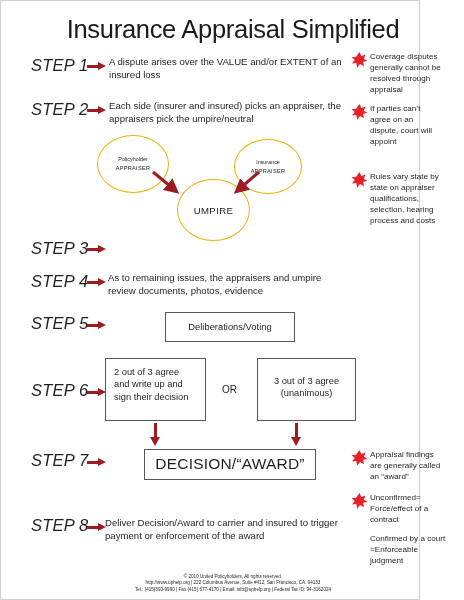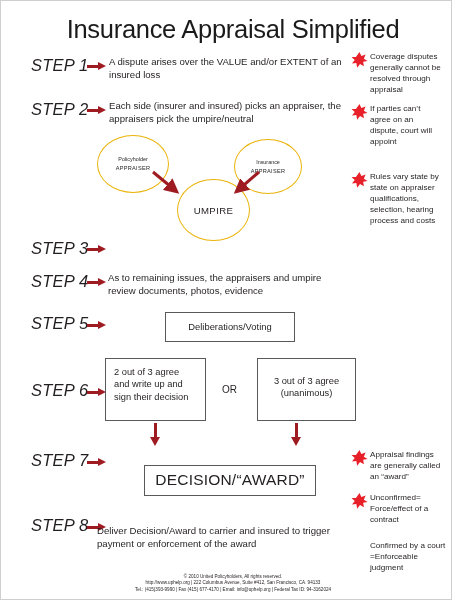--- a/index.html
+++ b/index.html
@@ -4,21 +4,21 @@
 <style>
   html,body{margin:0;padding:0;}
   body{
     width:464px;height:600px;
     background:#ffffff;
     font-family:"Liberation Sans", sans-serif;
     color:#231f20;
     overflow:hidden;
     position:relative;
   }
-  .page{position:relative;width:452px;height:600px;box-sizing:border-box;border:1px solid #cfcfcf;}
+  .page{position:relative;width:420px;height:600px;box-sizing:border-box;border:1px solid #cfcfcf;}
 
   
   .title{
     position:absolute;left:0;top:14px;width:464px;
     text-align:center;
     font-size:25.5px;
     font-weight:400;
     letter-spacing:-0.3px;
     color:#1a1a1a;
   }
@@ -98,21 +98,21 @@
   .note{position:absolute;width:92px;}
   .note .txt{
     position:absolute;left:19px;top:0;width:73px;
     font-size:8.1px;line-height:11.1px;color:#231f20;
   }
   .star{
     position:absolute;left:0;top:0;width:17px;height:18px;
   }
   .note-plain{
     position:absolute;width:78px;
-    font-size:8.1px;line-height:11.1px;color:#231f20;margin-top:7px;
+    font-size:8.1px;line-height:11.1px;color:#231f20;
   }
 
   
   .footer{
     position:absolute;left:0;bottom:6px;width:464px;text-align:center;
     font-size:4.6px;line-height:6.4px;color:#231f20;
   }
 </style>
 </head>
 <body>
@@ -212,30 +212,30 @@
   <div class="arrow-d" style="left:290px;top:422px;">
     <div class="bar"></div>
       <div class="head"></div>
   </div>
 
   <div class="step" style="left:30px;top:450px;">STEP 7</div>
   <div class="arrow-r" style="left:86px;top:457px;">
     <div class="bar"></div>
       <div class="head"></div>
   </div>
-  <div class="box center award" style="left:143px;top:464px;width:172px;height:31px;">
+  <div class="box center award" style="left:143px;top:448px;width:172px;height:31px;">
     <div class="inner">DECISION/“AWARD”</div>
   </div>
 
   <div class="step" style="left:30px;top:515px;">STEP 8</div>
   <div class="arrow-r" style="left:86px;top:522px;">
     <div class="bar"></div>
       <div class="head"></div>
   </div>
-  <div class="body-text" style="left:96px;top:516px;width:236px;margin-top:8px;">Deliver Decision/Award to carrier and insured to trigger payment or enforcement of the award</div>
+  <div class="body-text" style="left:104px;top:516px;width:236px;">Deliver Decision/Award to carrier and insured to trigger payment or enforcement of the award</div>
 
   <div class="note" style="left:350px;top:50px;">
     <svg class="star" viewBox="0 0 20 20">
       <path d="M10 0.5 L12.2 5.2 L17.2 3.6 L15.1 8.4 L19.5 11.2 L14.3 12.2 L15.2 17.4 L10.6 14.6 L7.2 19.2 L6.3 13.6 L1.2 14.2 L4.4 10.1 L0.6 6.6 L5.8 6.4 z" fill="#e8202a"></path>
     </svg>
     <div class="txt">Coverage disputes generally cannot be resolved through appraisal</div>
   </div>
 
   <div class="note" style="left:350px;top:102px;">
     <svg class="star" viewBox="0 0 20 20">

